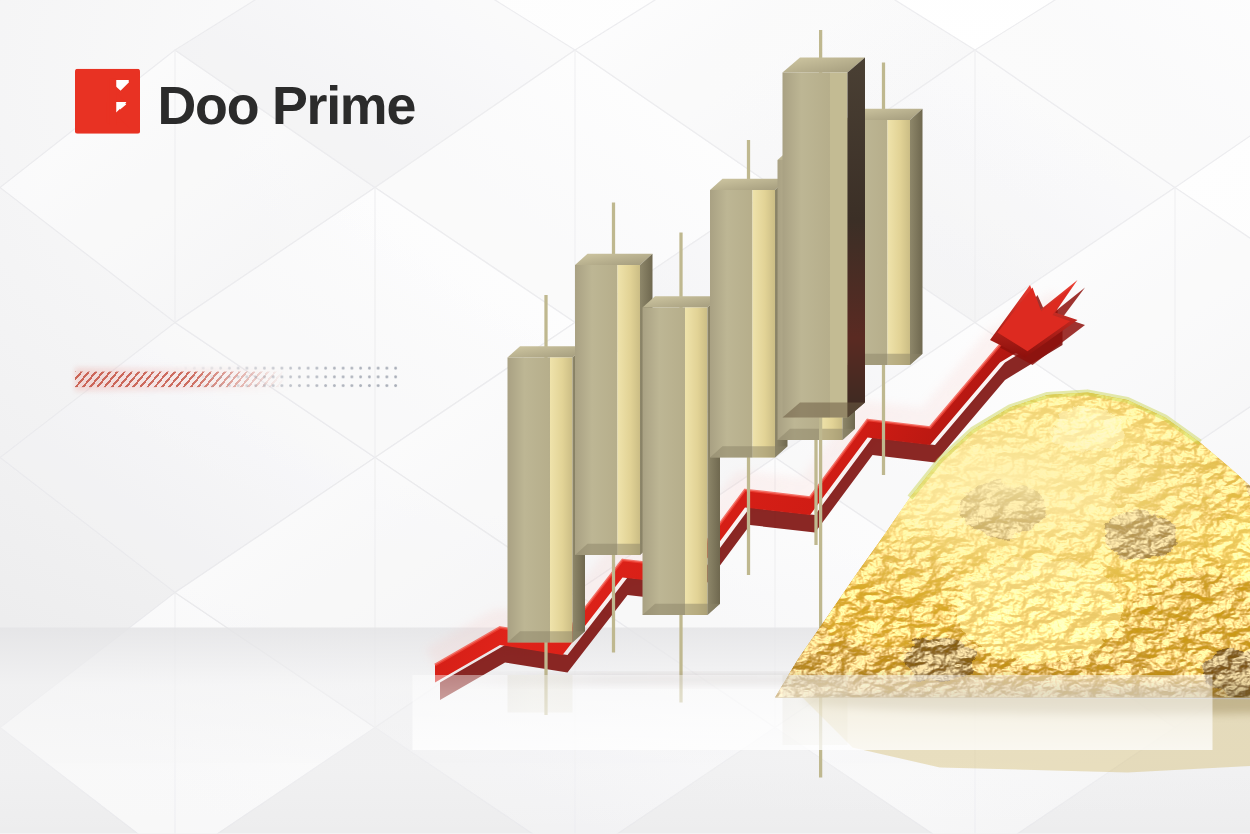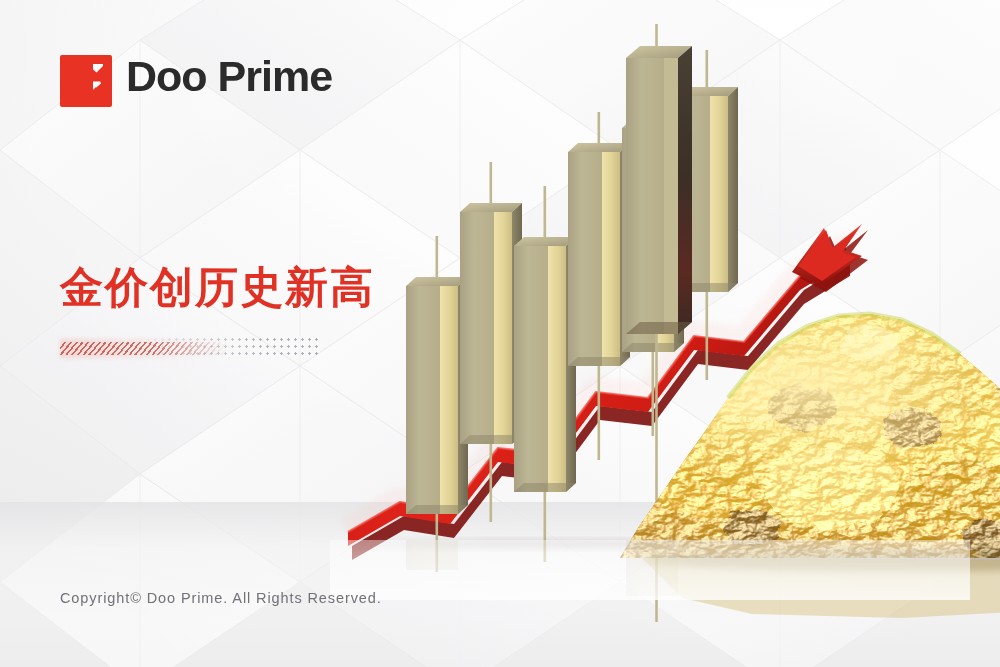--- a/index.html
+++ b/index.html
@@ -24,21 +24,21 @@
   }
   .bg-poly{position:absolute;inset:0;opacity:.95;}
   .bg-poly svg{width:100%;height:100%;display:block;}
 
   .floor{
     position:absolute;left:0;right:0;bottom:0;height:165px;
     background:linear-gradient(180deg,rgba(228,228,230,.85) 0%,rgba(243,243,244,.6) 28%,rgba(250,250,251,.25) 70%,rgba(255,255,255,0) 100%);
   }
 
   
-  .logo{position:absolute;left:60px;top:55px;display:flex;align-items:flex-start;gap:14px;}
+  .logo{position:absolute;left:60px;top:55px;display:flex;align-items:flex-end;gap:14px;}
   .logo-mark{position:relative;width:52px;height:52px;border-radius:3px;}
   .logo-mark svg{display:block;width:52px;height:52px;}
   .logo-word{
     font-size:43px;font-weight:bold;letter-spacing:-1px;color:#2b2b2b;
     line-height:1;position:relative;white-space:nowrap;
   }
 
   
   .headline-block{position:absolute;left:60px;top:265px;width:380px;}
   .headline{
@@ -421,23 +421,21 @@
           <polygon points="27.5,8 33,8 33,45 27.5,45"></polygon>
           <polygon points="34,20 44,30 44,10 "></polygon>
           <polygon points="32,36 44,48 44,26 "></polygon>
         </g>
       </svg>
     </div>
     <div class="logo-word">Doo Prime</div>
   </div>
 
   <div class="headline-block">
-    <h1 class="headline">金价创历史新高</h1>
     <div class="deco">
       <div class="deco-stripes-glow"></div>
       <div class="deco-stripes"></div>
       <div class="deco-dots"></div>
     </div>
   </div>
 
-  <div class="copyright">Copyright© Doo Prime. All Rights Reserved.</div>
 
 </div>
 
 </body></html>

